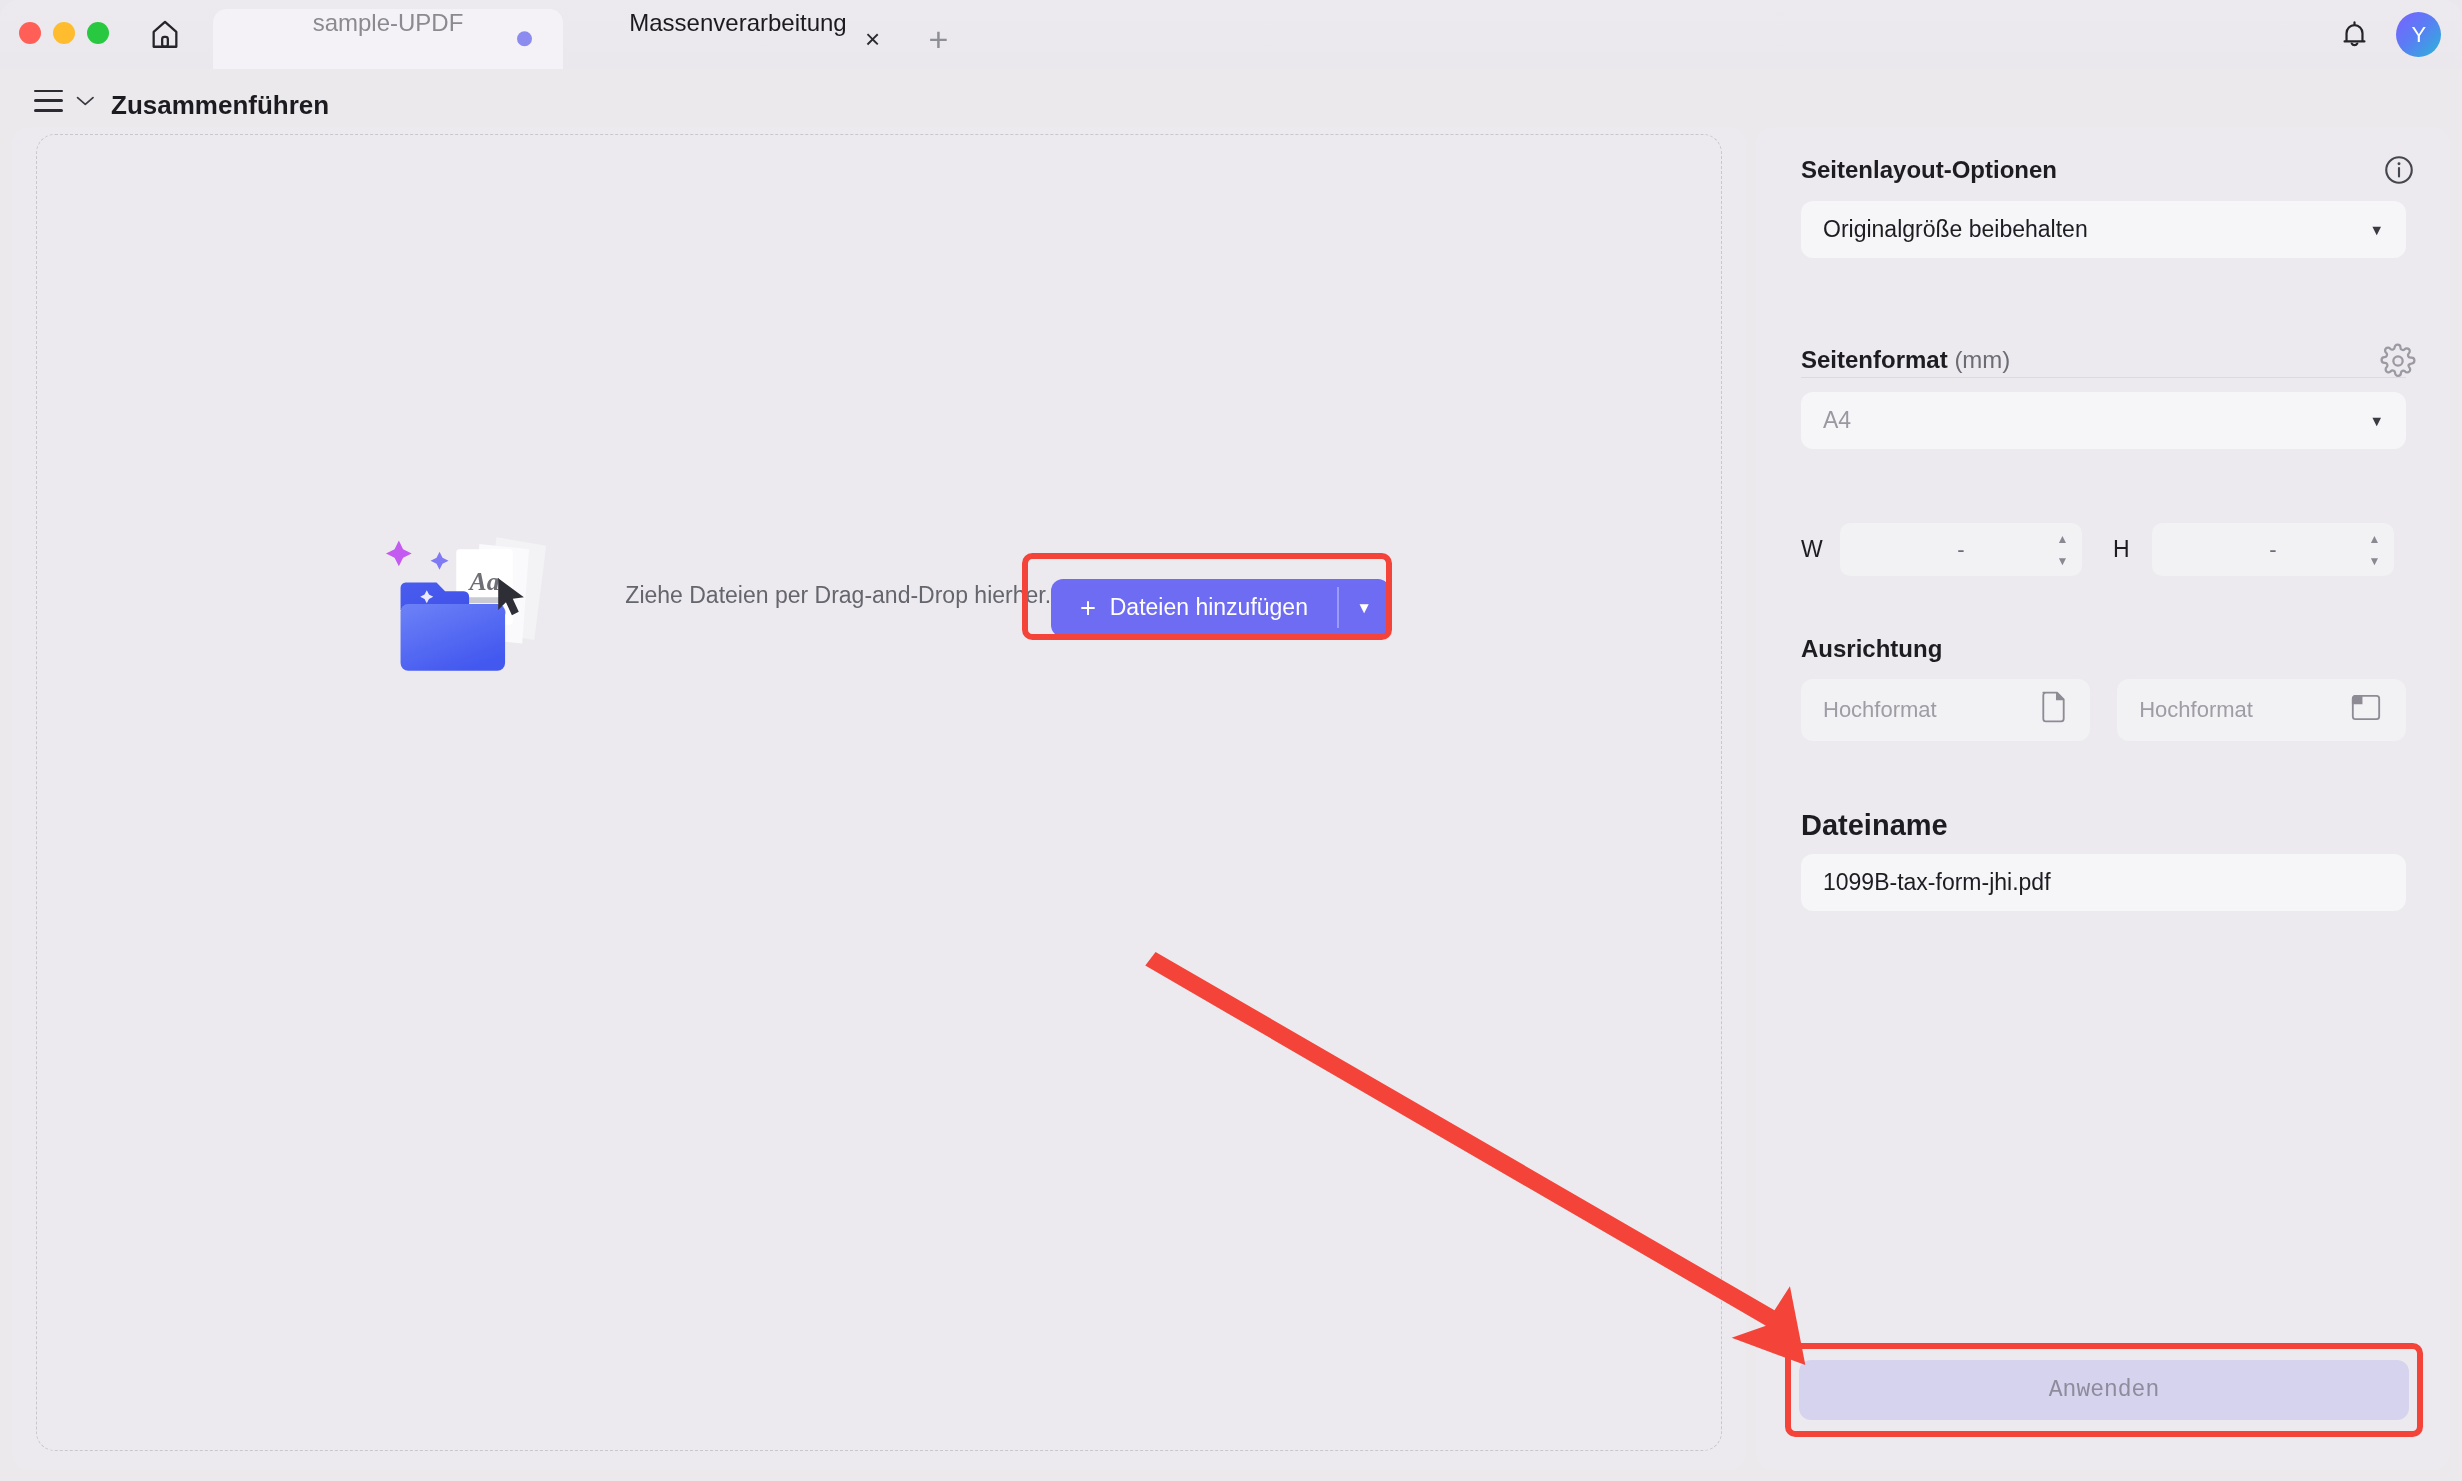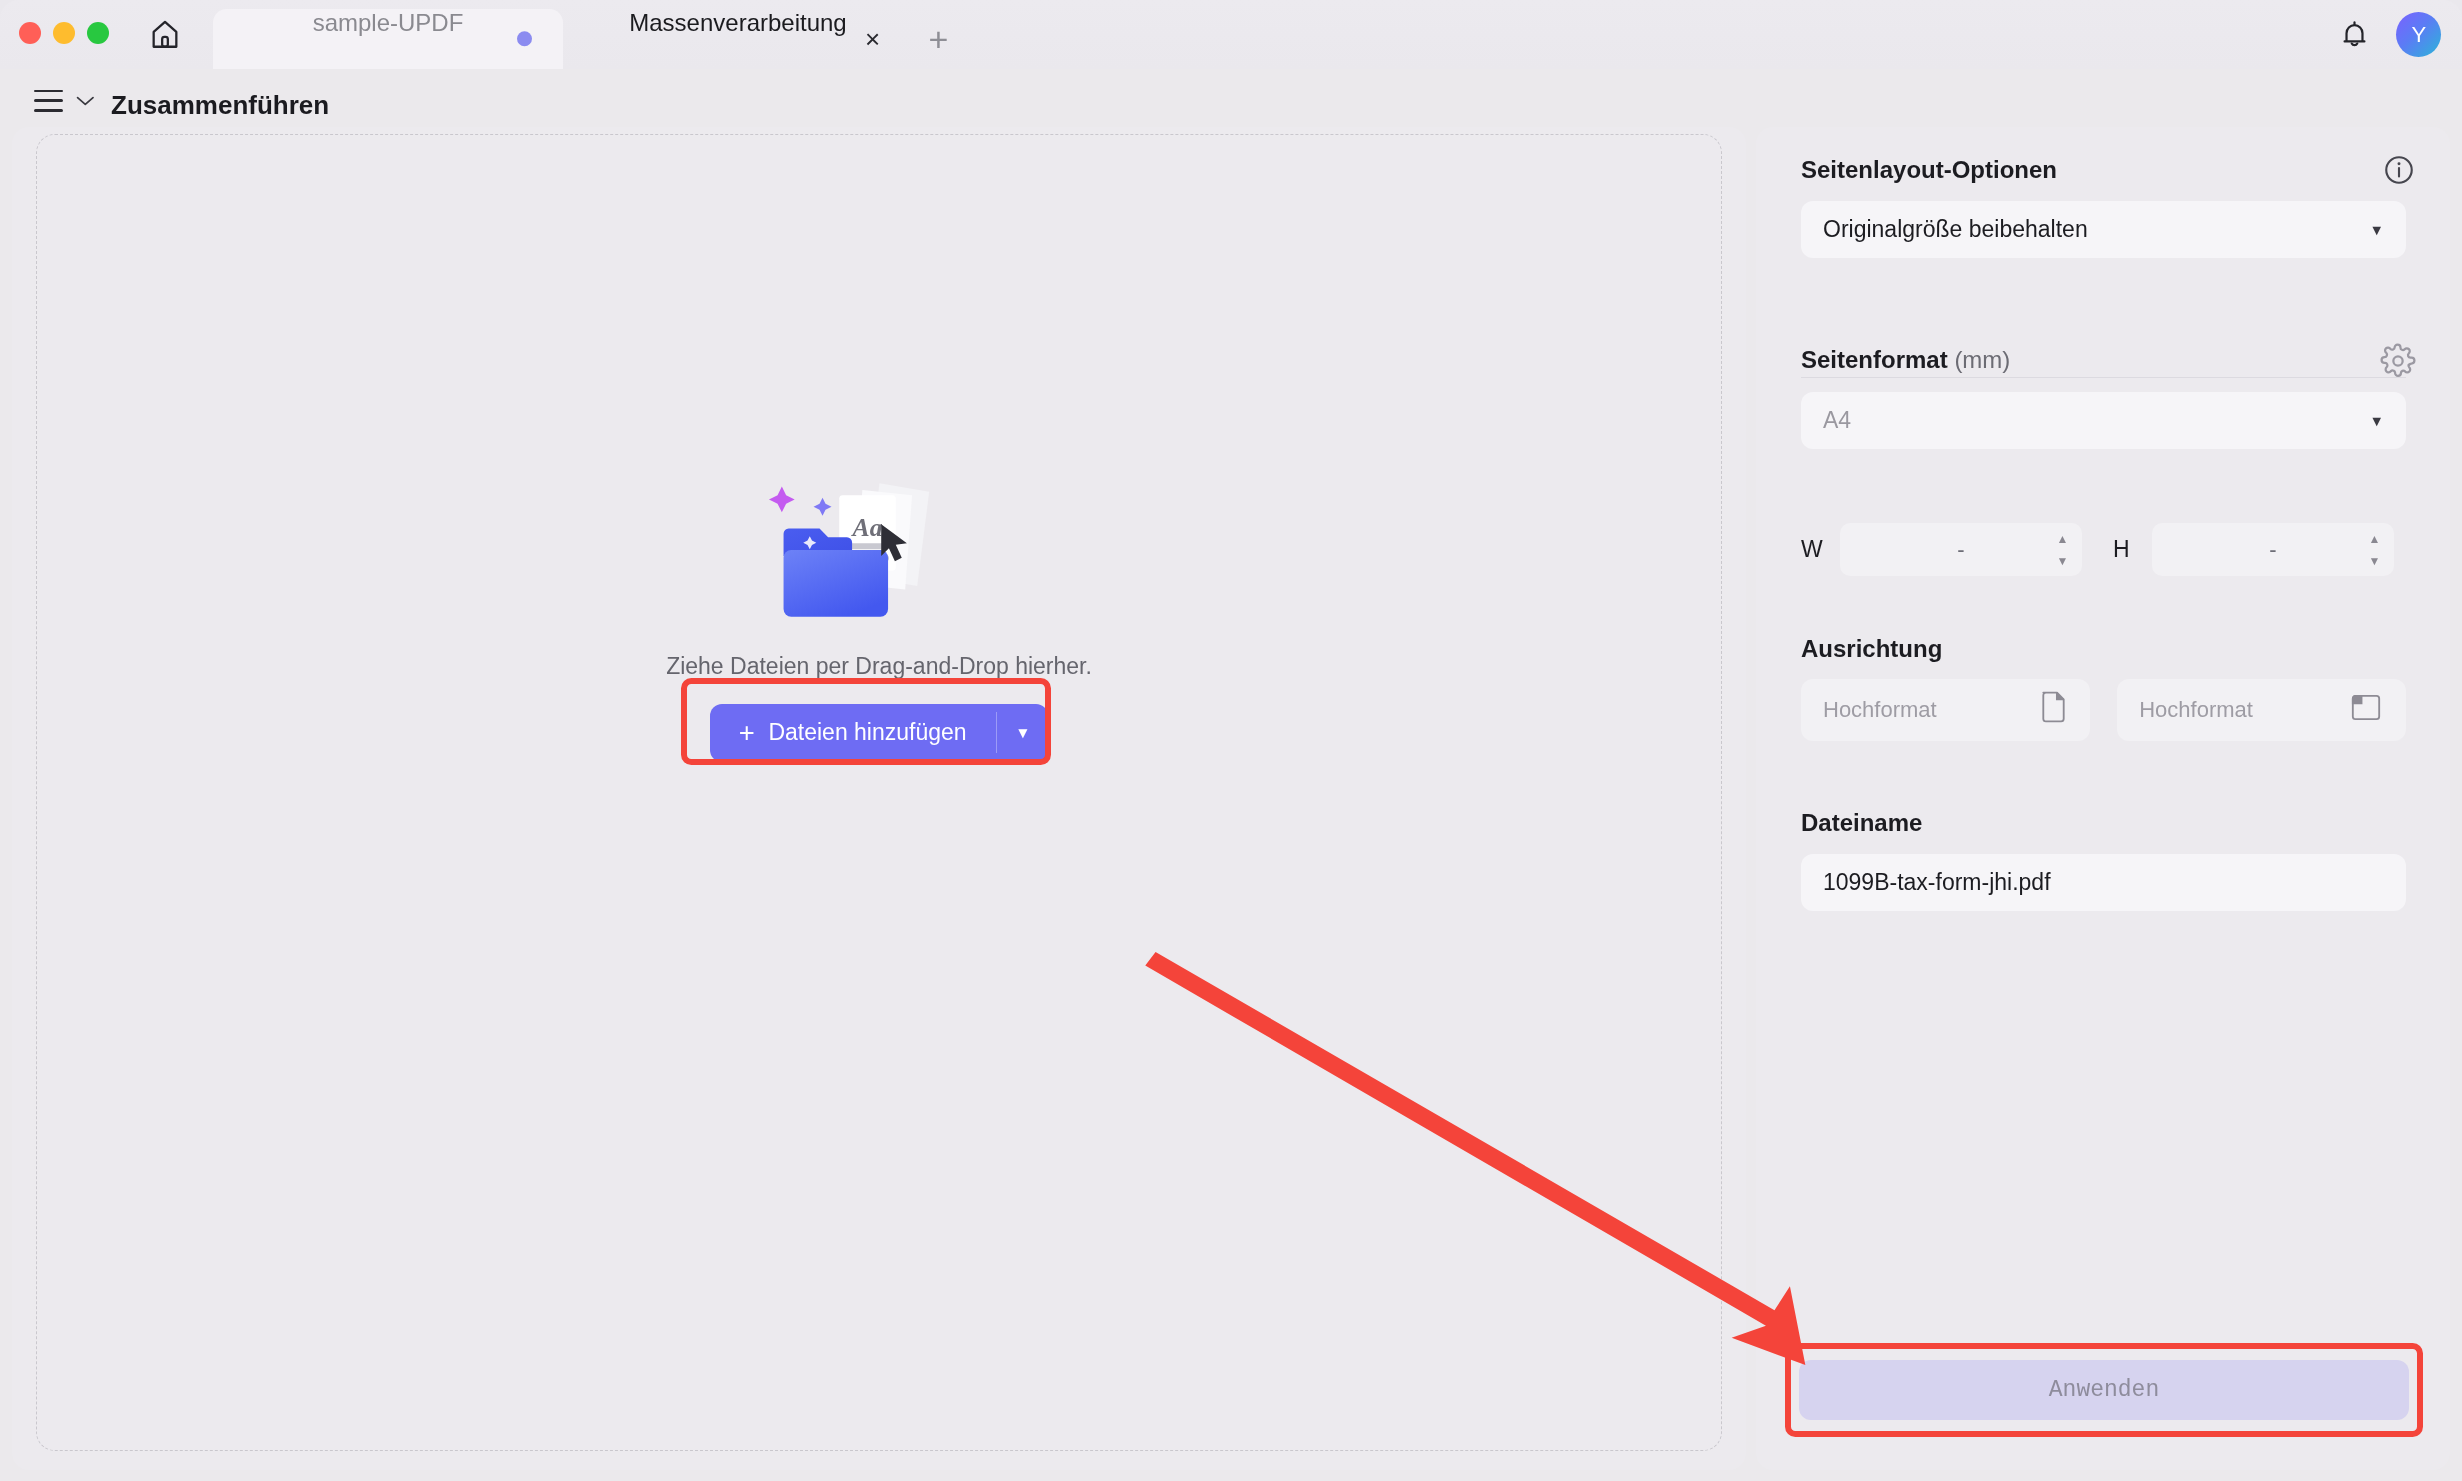--- a/index.html
+++ b/index.html
@@ -121,21 +121,21 @@
     border-radius: 17px;
   }
   .dropzone {
     position: absolute; left: 24px; top: 6.9px;
     width: 1686px; height: 1317px;
     border: 1.7px dashed #c9c7cd;
     border-radius: 19px;
   }
   .drop-inner {
     position: absolute; left: 0; top: 0; width: 100%; height: 100%;
-    display: flex; flex-direction: column; align-items: center; justify-content: center;
+    display: flex; flex-direction: row; align-items: center; justify-content: center;
     padding-bottom: 369px;
   }
   .illus { width: 257px; height: 180px; margin-bottom: 19px; }
   .drop-text { font-size: 23px; color: #65656d; margin-bottom: 24px; }
 
   .add-wrap { position: relative; }
   .add-highlight {
     position: absolute; left: -29px; top: -26px;
     width: 370px; height: 87px;
     border: 6px solid #f4443a; border-radius: 10.3px;
@@ -209,21 +209,21 @@
   }
   .wh-gap { width: 31px; }
 
   .p-head3 { position: absolute; left: 45px; top: 508px; font-size: 24px; font-weight: 700; color: #1c1c21; }
   .orient-row { position: absolute; left: 45px; top: 552px; width: 605px; display: flex; gap: 27.4px; }
   .orient-btn {
     width: 289px; height: 62px; background: #f2f1f4; border-radius: 12px;
     display: flex; align-items: center; justify-content: space-between;
     padding: 0 22px; font-size: 22px; color: #9e9ca4;
   }
-  .p-head4 { position: absolute; left: 45px; top: 682px; font-size: 24px; font-weight: 700; color: #1c1c21; }
+  .p-head4 { position: absolute; left: 45px; top: 682px; font-size: 29px; font-weight: 700; color: #1c1c21; }
   .filename {
     position: absolute; left: 45px; top: 727px;
     width: 605px; height: 57px; background: #f6f5f8; border-radius: 12px;
     display: flex; align-items: center; padding: 0 22px;
     font-size: 23px; color: #1c1c21;
   }
 
   .apply-wrap { position: absolute; left: 43px; top: 1233px; width: 610px; }
   .apply-highlight {
     position: absolute; left: -13.7px; top: -17px;

